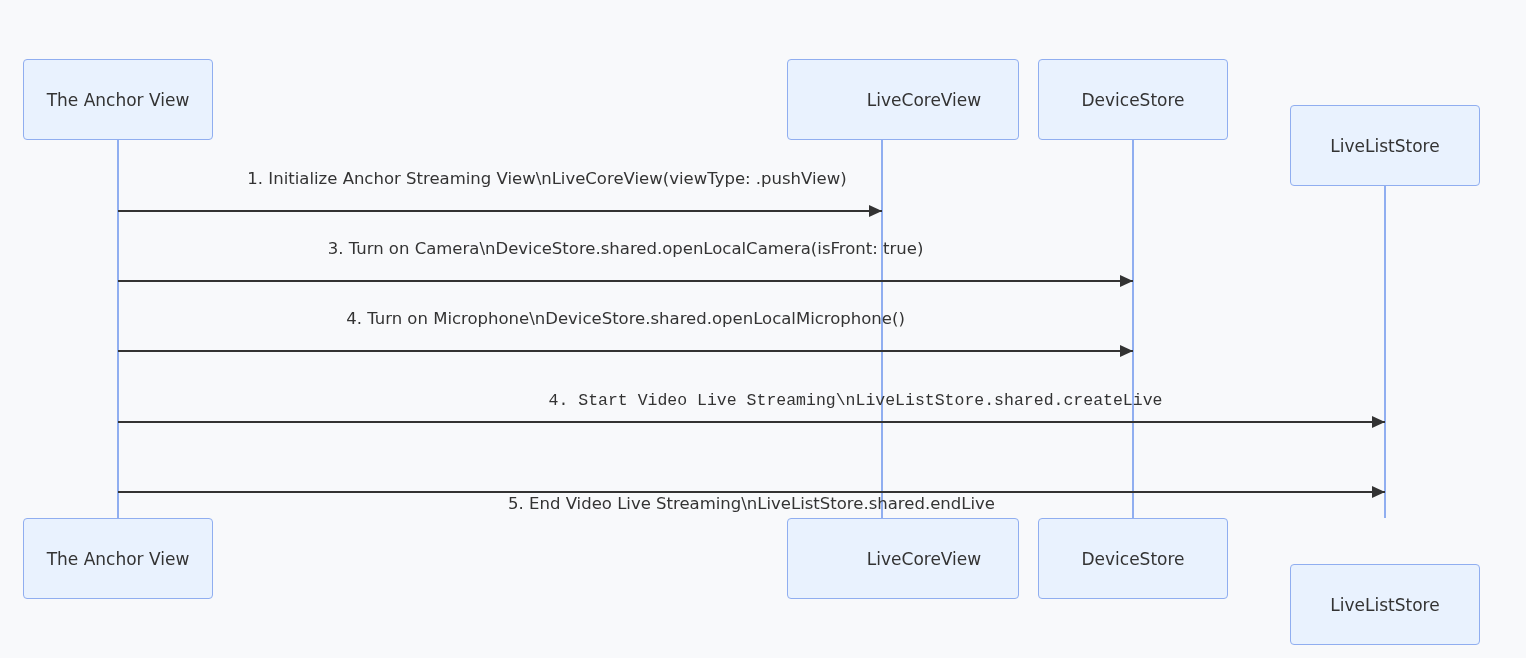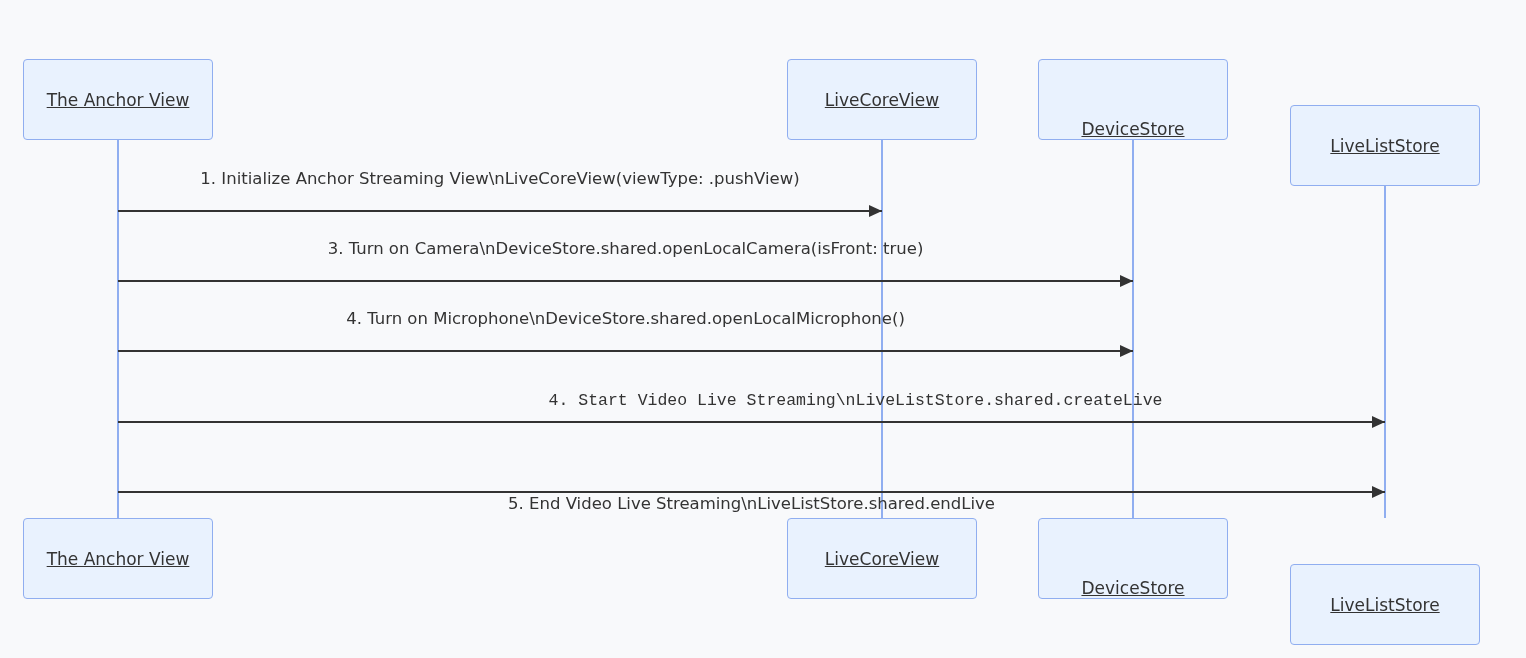--- a/index.html
+++ b/index.html
@@ -21,27 +21,26 @@
     height: 79px;
     background: #e9f2fe;
     border: 1px solid #90aef0;
     border-radius: 4px;
     display: flex;
     align-items: center;
     justify-content: center;
     font-size: 17px;
     color: #333333;
     box-sizing: content-box;
-    text-decoration: underline;
   }
   .actor.top    { top: 59px; }
   .actor.bottom { top: 518px; }
   .pos-a0 { left: 23px; }
-  .pos-a1 { left: 787px; }
-  .pos-a2 { left: 1038px; align-items: flex-end; }
+  .pos-a1 { left: 787px; padding-left: 42px; }
+  .pos-a2 { left: 1038px; }
   .pos-a3 { left: 1290px; margin-top: 46px; }
 
   .lifeline {
     position: absolute;
     top: 140px;
     height: 378px;
     width: 2px;
     background: #90aef0;
   }
   .pos-l0 { left: 117px; }
@@ -69,21 +68,21 @@
   .arrow-head {
     position: absolute;
     width: 0;
     height: 0;
     border-top: 6px solid transparent;
     border-bottom: 6px solid transparent;
     border-left: 13px solid #333333;
   }
 
   
-  .m0-label { top: 168px; width: 764px; }
+  .m0-label { top: 168px; width: 764px; padding-left: 47px; }
   .m0-line  { top: 210px; width: 764px; }
   .m0-head  { left: 869px; top: 205px; }
   
   .m1-label { top: 238px; width: 1015px; }
   .m1-line  { top: 280px; width: 1015px; }
   .m1-head  { left: 1120px; top: 275px; }
   
   .m2-label { top: 308px; width: 1015px; }
   .m2-line  { top: 350px; width: 1015px; }
   .m2-head  { left: 1120px; top: 345px; }

